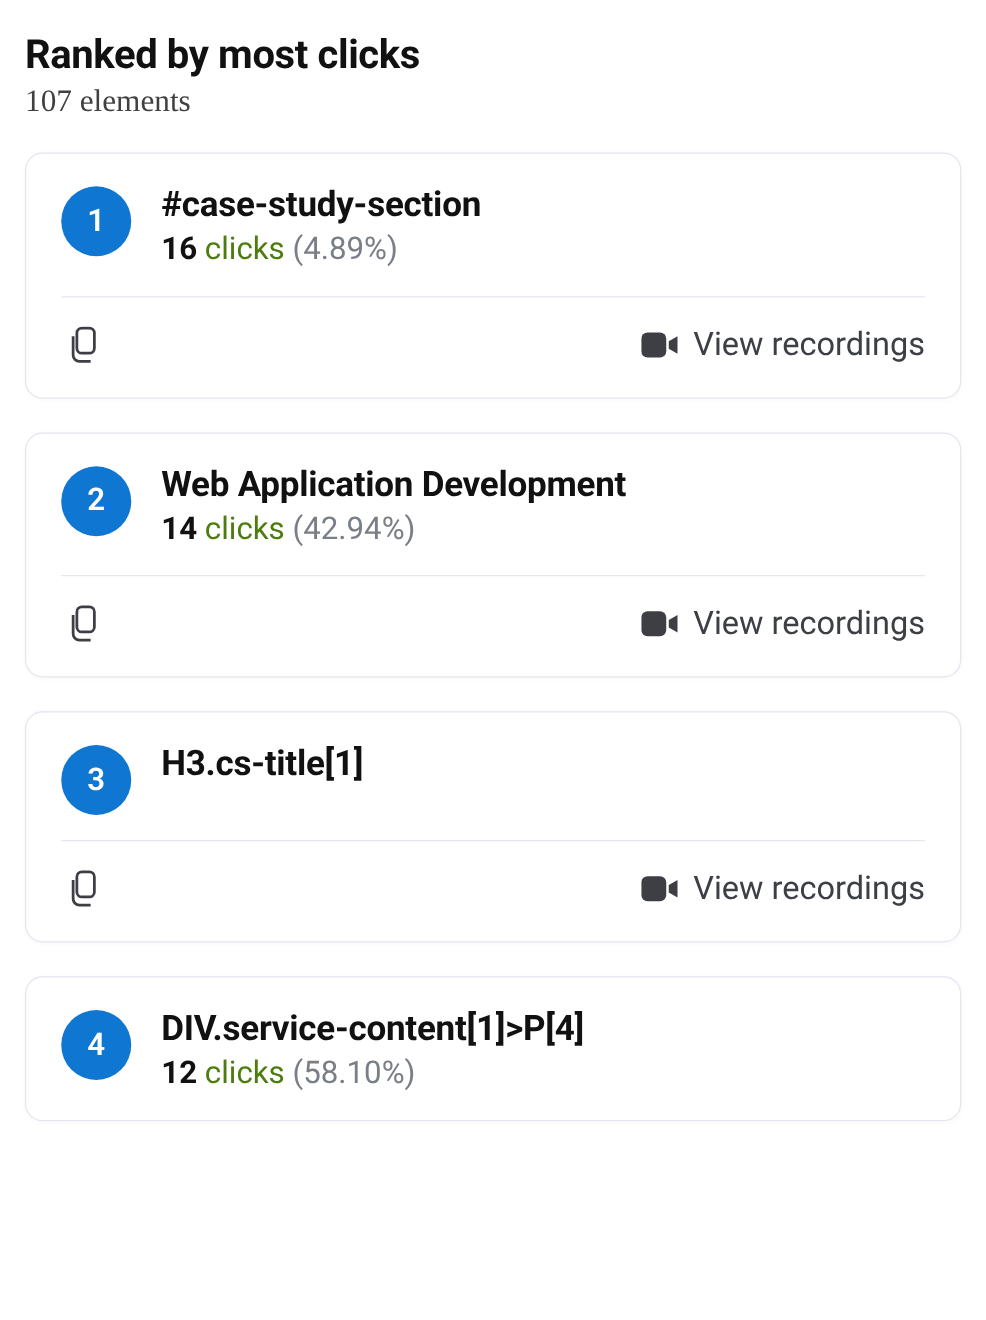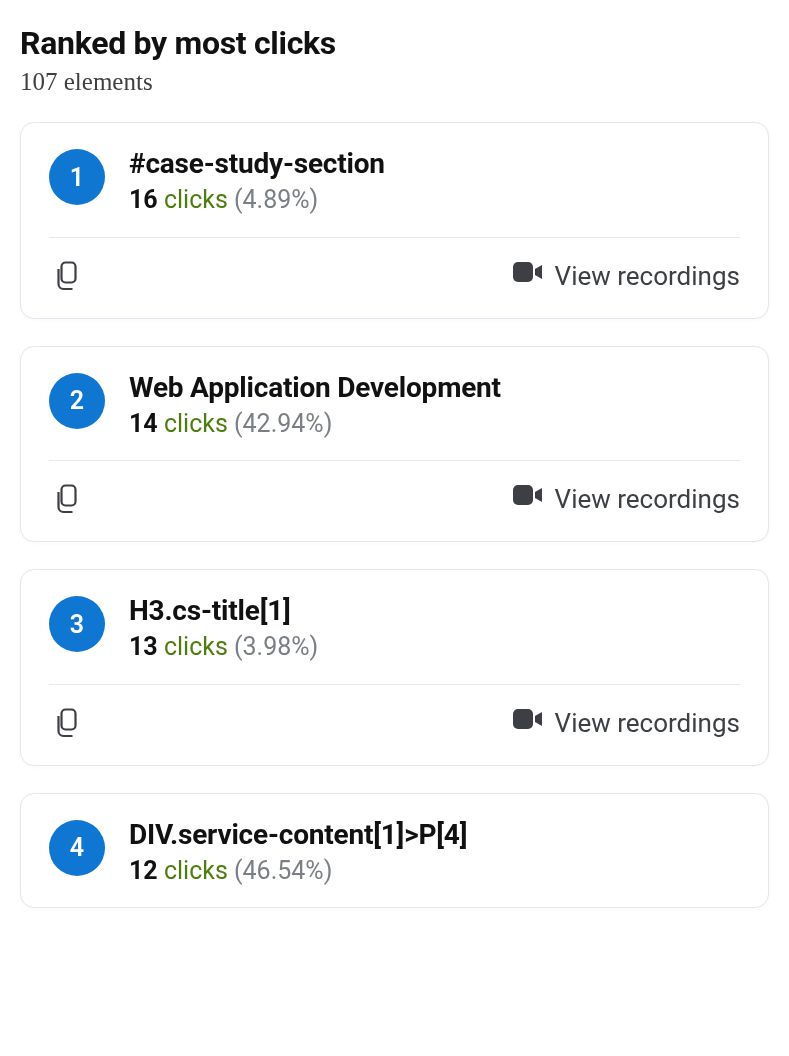--- a/index.html
+++ b/index.html
@@ -106,21 +106,21 @@
       width: 36px;
       height: 36px;
       display: flex;
       align-items: center;
       justify-content: center;
       color: #3d3f45;
       cursor: pointer;
     }
     .view-recordings {
       display: flex;
-      align-items: flex-start;
+      align-items: center;
       gap: 12px;
       cursor: pointer;
     }
     .video-icon-wrap {
       width: 30px;
       height: 22px;
       display: flex;
       align-items: center;
       justify-content: center;
       color: #3d3f45;
@@ -205,25 +205,20 @@
       <span class="view-recordings-label">View recordings</span>
     </div>
   </div>
 </div>
 
 <div class="card">
   <div class="card-top">
     <div class="rank-badge">3</div>
     <div class="item-info">
       <div class="item-title">H3.cs-title[1]</div>
-      <div class="item-stats">
-        <span class="stat-count">13</span>
-        <span class="stat-label">clicks</span>
-        <span class="stat-pct">(3.98%)</span>
-      </div>
     </div>
   </div>
   <div class="card-divider"></div>
   <div class="card-actions">
     <div class="left-actions">
       <div class="copy-icon-wrap">
         <svg width="26" height="30" viewBox="0 0 26 30" fill="none" stroke="currentColor" stroke-width="2.2">
           <rect x="7.5" y="1.5" width="14" height="20" rx="4"></rect>
           <path d="M4.5 8 v15 a5 5 0 0 0 5 5 h9"></path>
         </svg>
@@ -242,17 +237,17 @@
 </div>
 
 <div class="card" style="margin-bottom:0;">
   <div class="card-top">
     <div class="rank-badge">4</div>
     <div class="item-info">
       <div class="item-title">DIV.service-content[1]&gt;P[4]</div>
       <div class="item-stats">
         <span class="stat-count">12</span>
         <span class="stat-label">clicks</span>
-        <span class="stat-pct">(46.54%)</span>
+        <span class="stat-pct">(58.10%)</span>
       </div>
     </div>
   </div>
 </div>
 
 </body></html>

